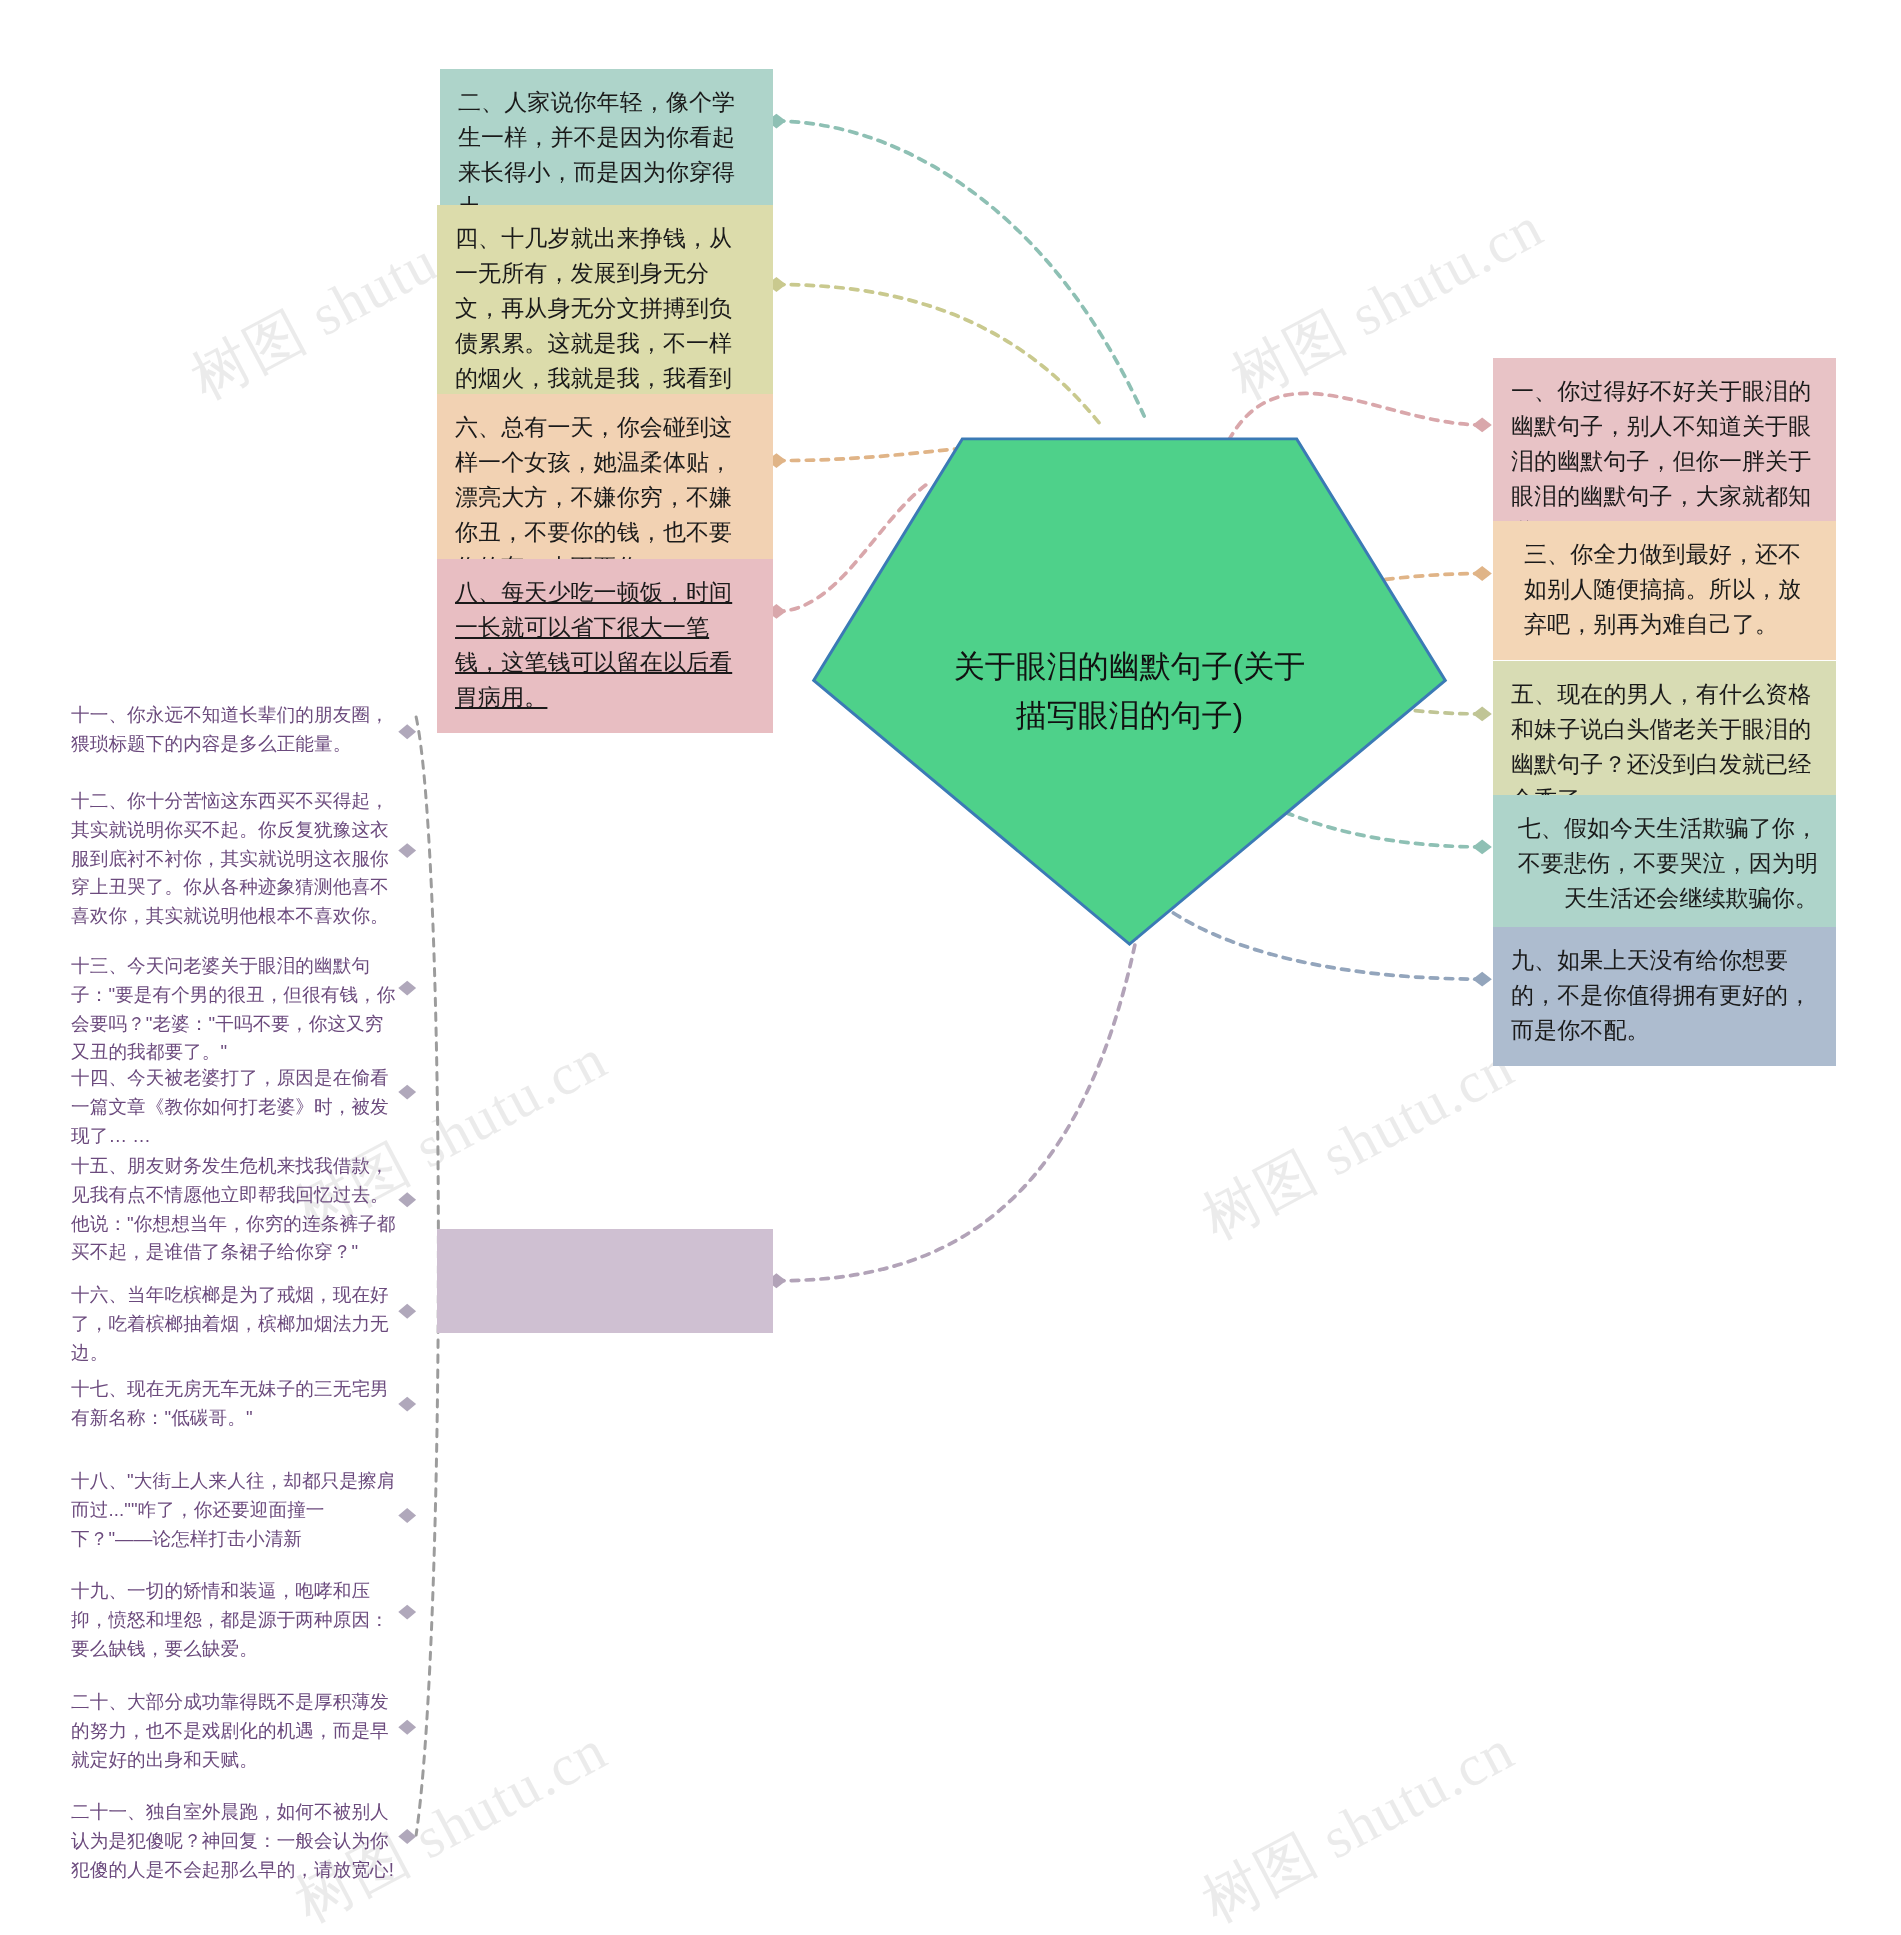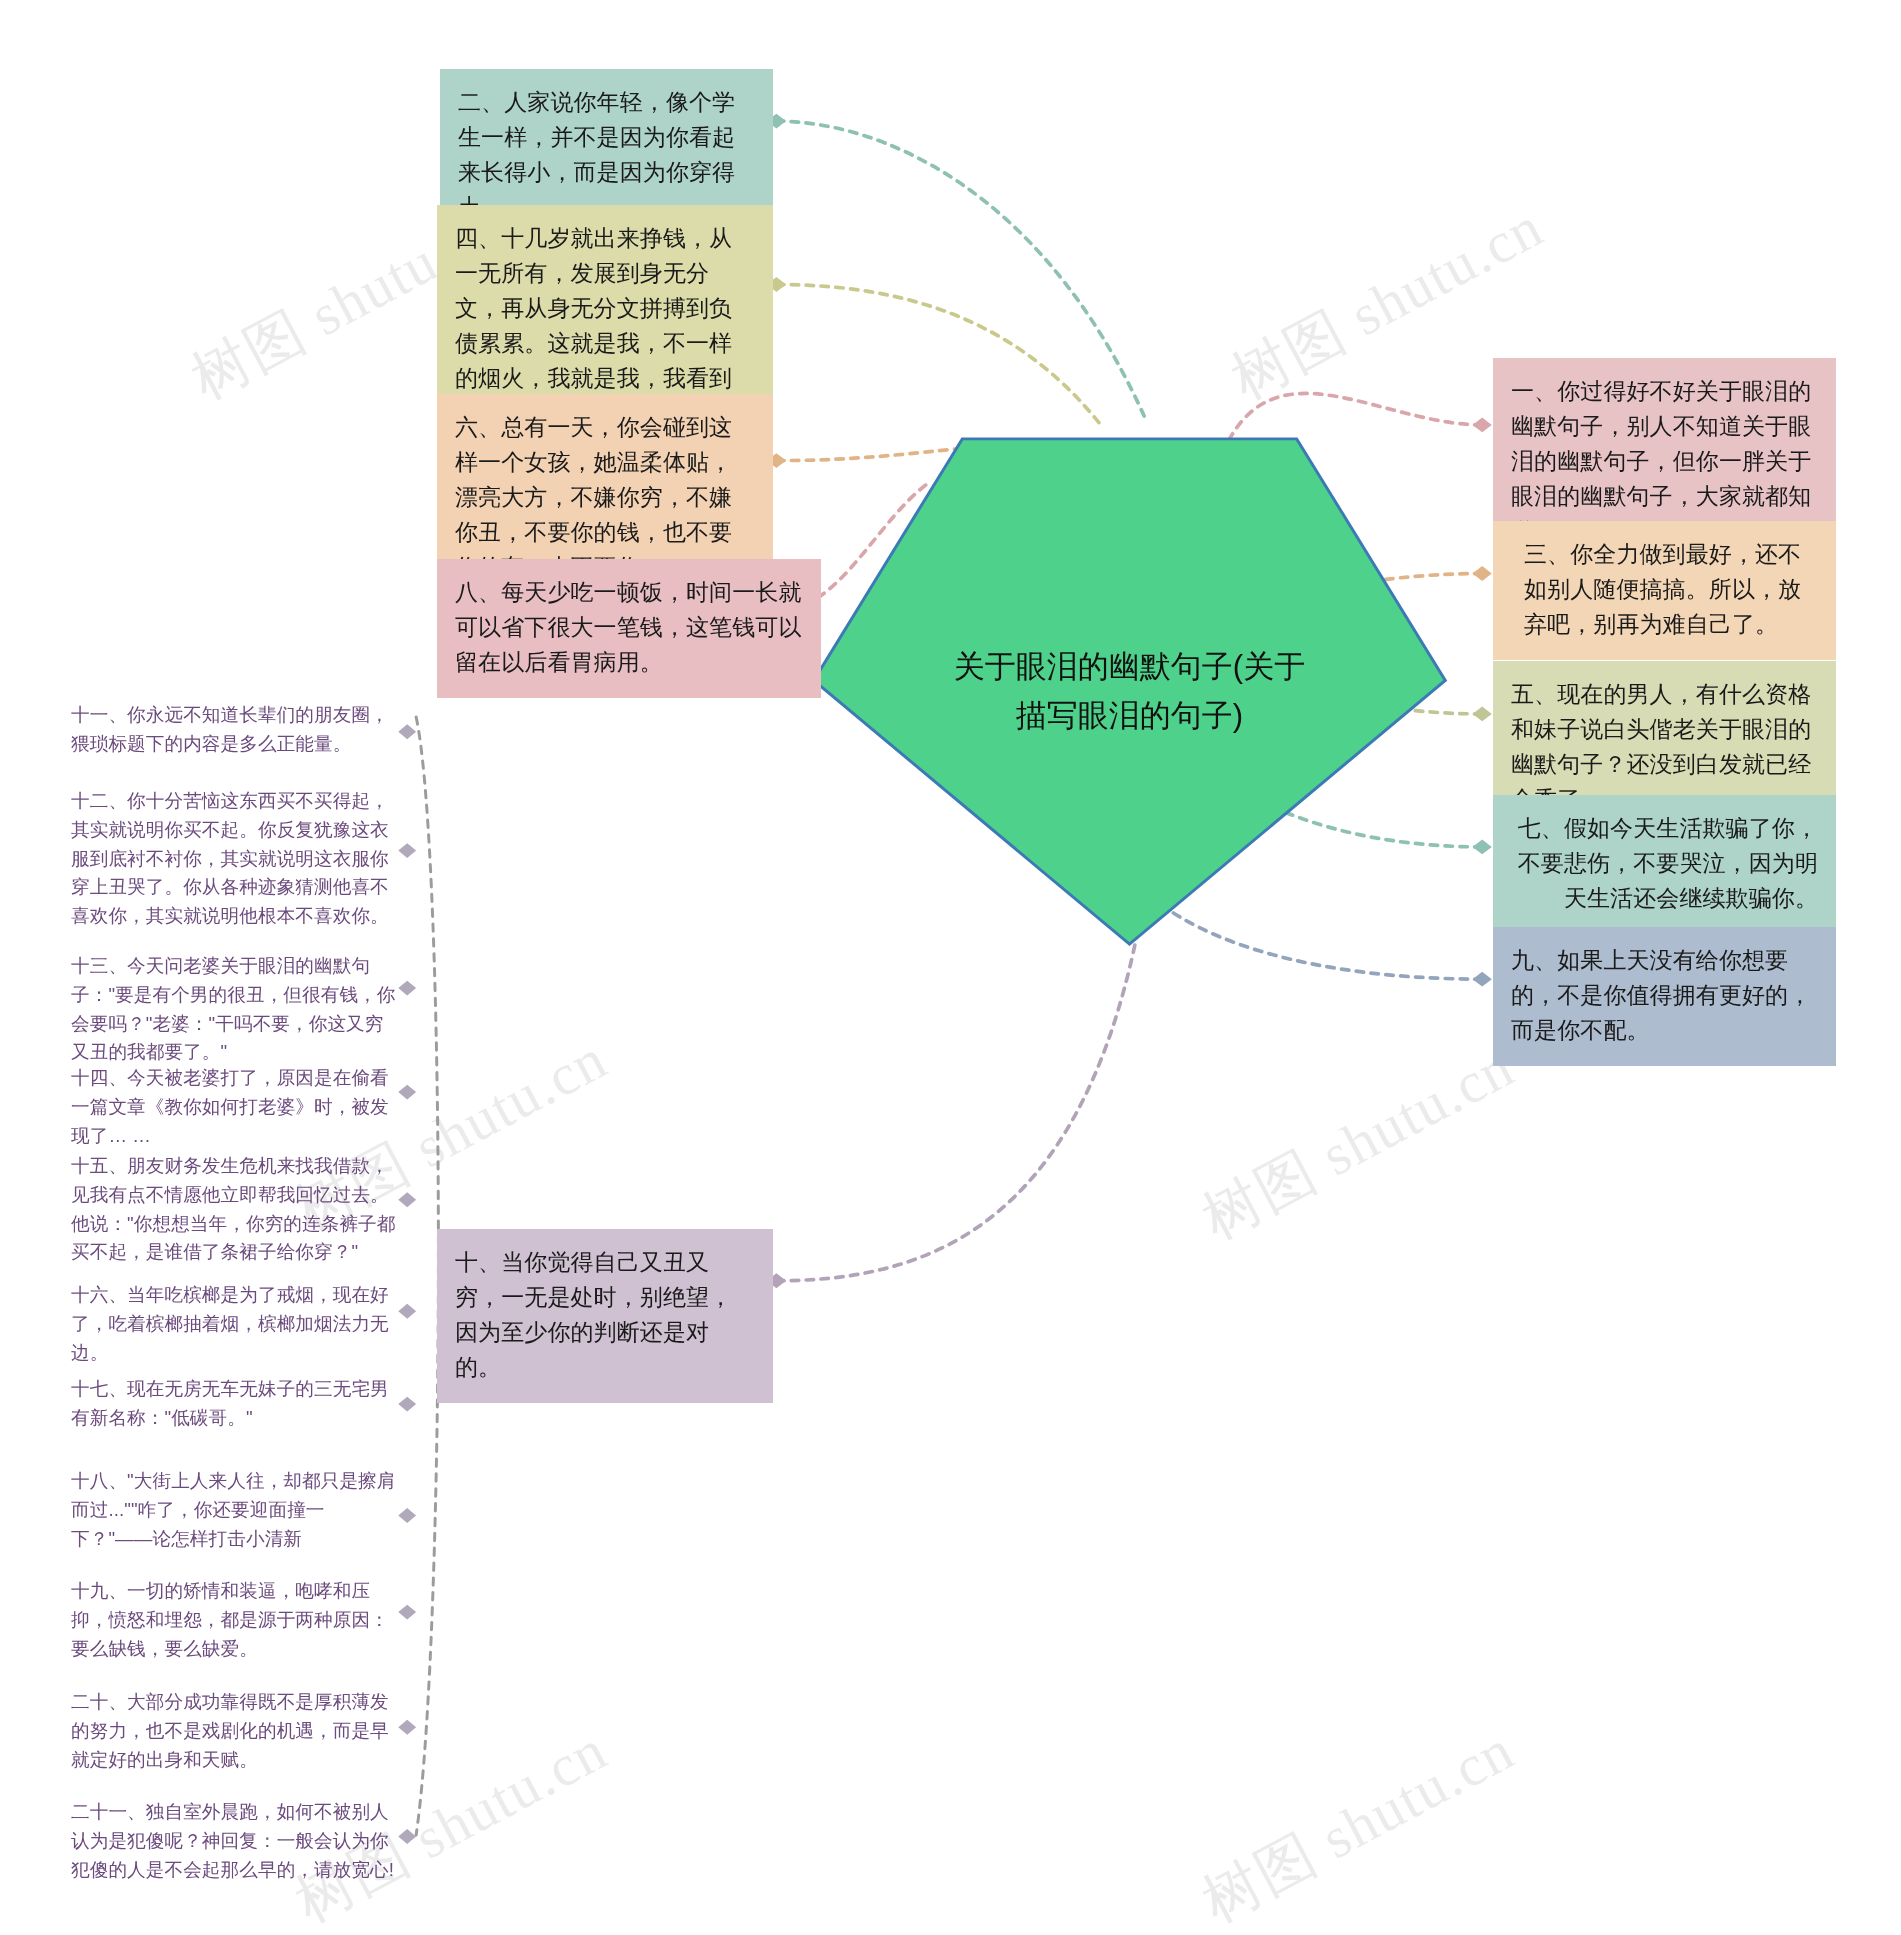--- a/index.html
+++ b/index.html
@@ -149,32 +149,31 @@
     <span>四、十几岁就出来挣钱，从一无所有，发展到身无分文，再从身无分文拼搏到负债累累。这就是我，不一样的烟火，我就是我，我看到自己都冒火。</span>
   </div>
 
   <div class="topic" style="left:437px;top:394px;width:336px;min-height:134px;background:#f2d2b3;">
     <svg class="clip" viewBox="0 0 452 180" preserveAspectRatio="none">
       <polygon points="0,0 434,0 452,18 452,180 0,180" fill="#f2d2b3"></polygon>
     </svg>
     <span>六、总有一天，你会碰到这样一个女孩，她温柔体贴，漂亮大方，不嫌你穷，不嫌你丑，不要你的钱，也不要你的车，也不要你。</span>
   </div>
 
-  <div class="topic" style="left:437px;top:559px;width:384px;min-height:104px;background:#e8bec2;">
+  <div class="topic" style="left:437px;top:559px;width:336px;min-height:104px;background:#e8bec2;text-decoration:underline;">
     <svg class="clip" viewBox="0 0 452 140" preserveAspectRatio="none">
       <polygon points="0,0 434,0 452,18 452,140 0,140" fill="#e8bec2"></polygon>
     </svg>
     <span>八、每天少吃一顿饭，时间一长就可以省下很大一笔钱，这笔钱可以留在以后看胃病用。</span>
   </div>
 
   <div class="topic" style="left:437px;top:1229px;width:336px;min-height:104px;background:#cfc0d2;">
     <svg class="clip" viewBox="0 0 452 140" preserveAspectRatio="none">
       <polygon points="0,0 434,0 452,18 452,140 0,140" fill="#cfc0d2"></polygon>
     </svg>
-    <span>十、当你觉得自己又丑又穷，一无是处时，别绝望，因为至少你的判断还是对的。</span>
   </div>
 
   <div class="topic" style="left:1493px;top:358px;width:343px;min-height:134px;background:#e8c3c6;">
     <svg class="clip" viewBox="0 0 462 180" preserveAspectRatio="none">
       <polygon points="0,0 444,0 462,18 462,180 0,180" fill="#e8c3c6"></polygon>
     </svg>
     <span>一、你过得好不好关于眼泪的幽默句子，别人不知道关于眼泪的幽默句子，但你一胖关于眼泪的幽默句子，大家就都知道了。</span>
   </div>
 
   <div class="topic" style="left:1493px;top:521px;width:343px;min-height:104px;background:#f3d6b6;padding-left:31px;">

